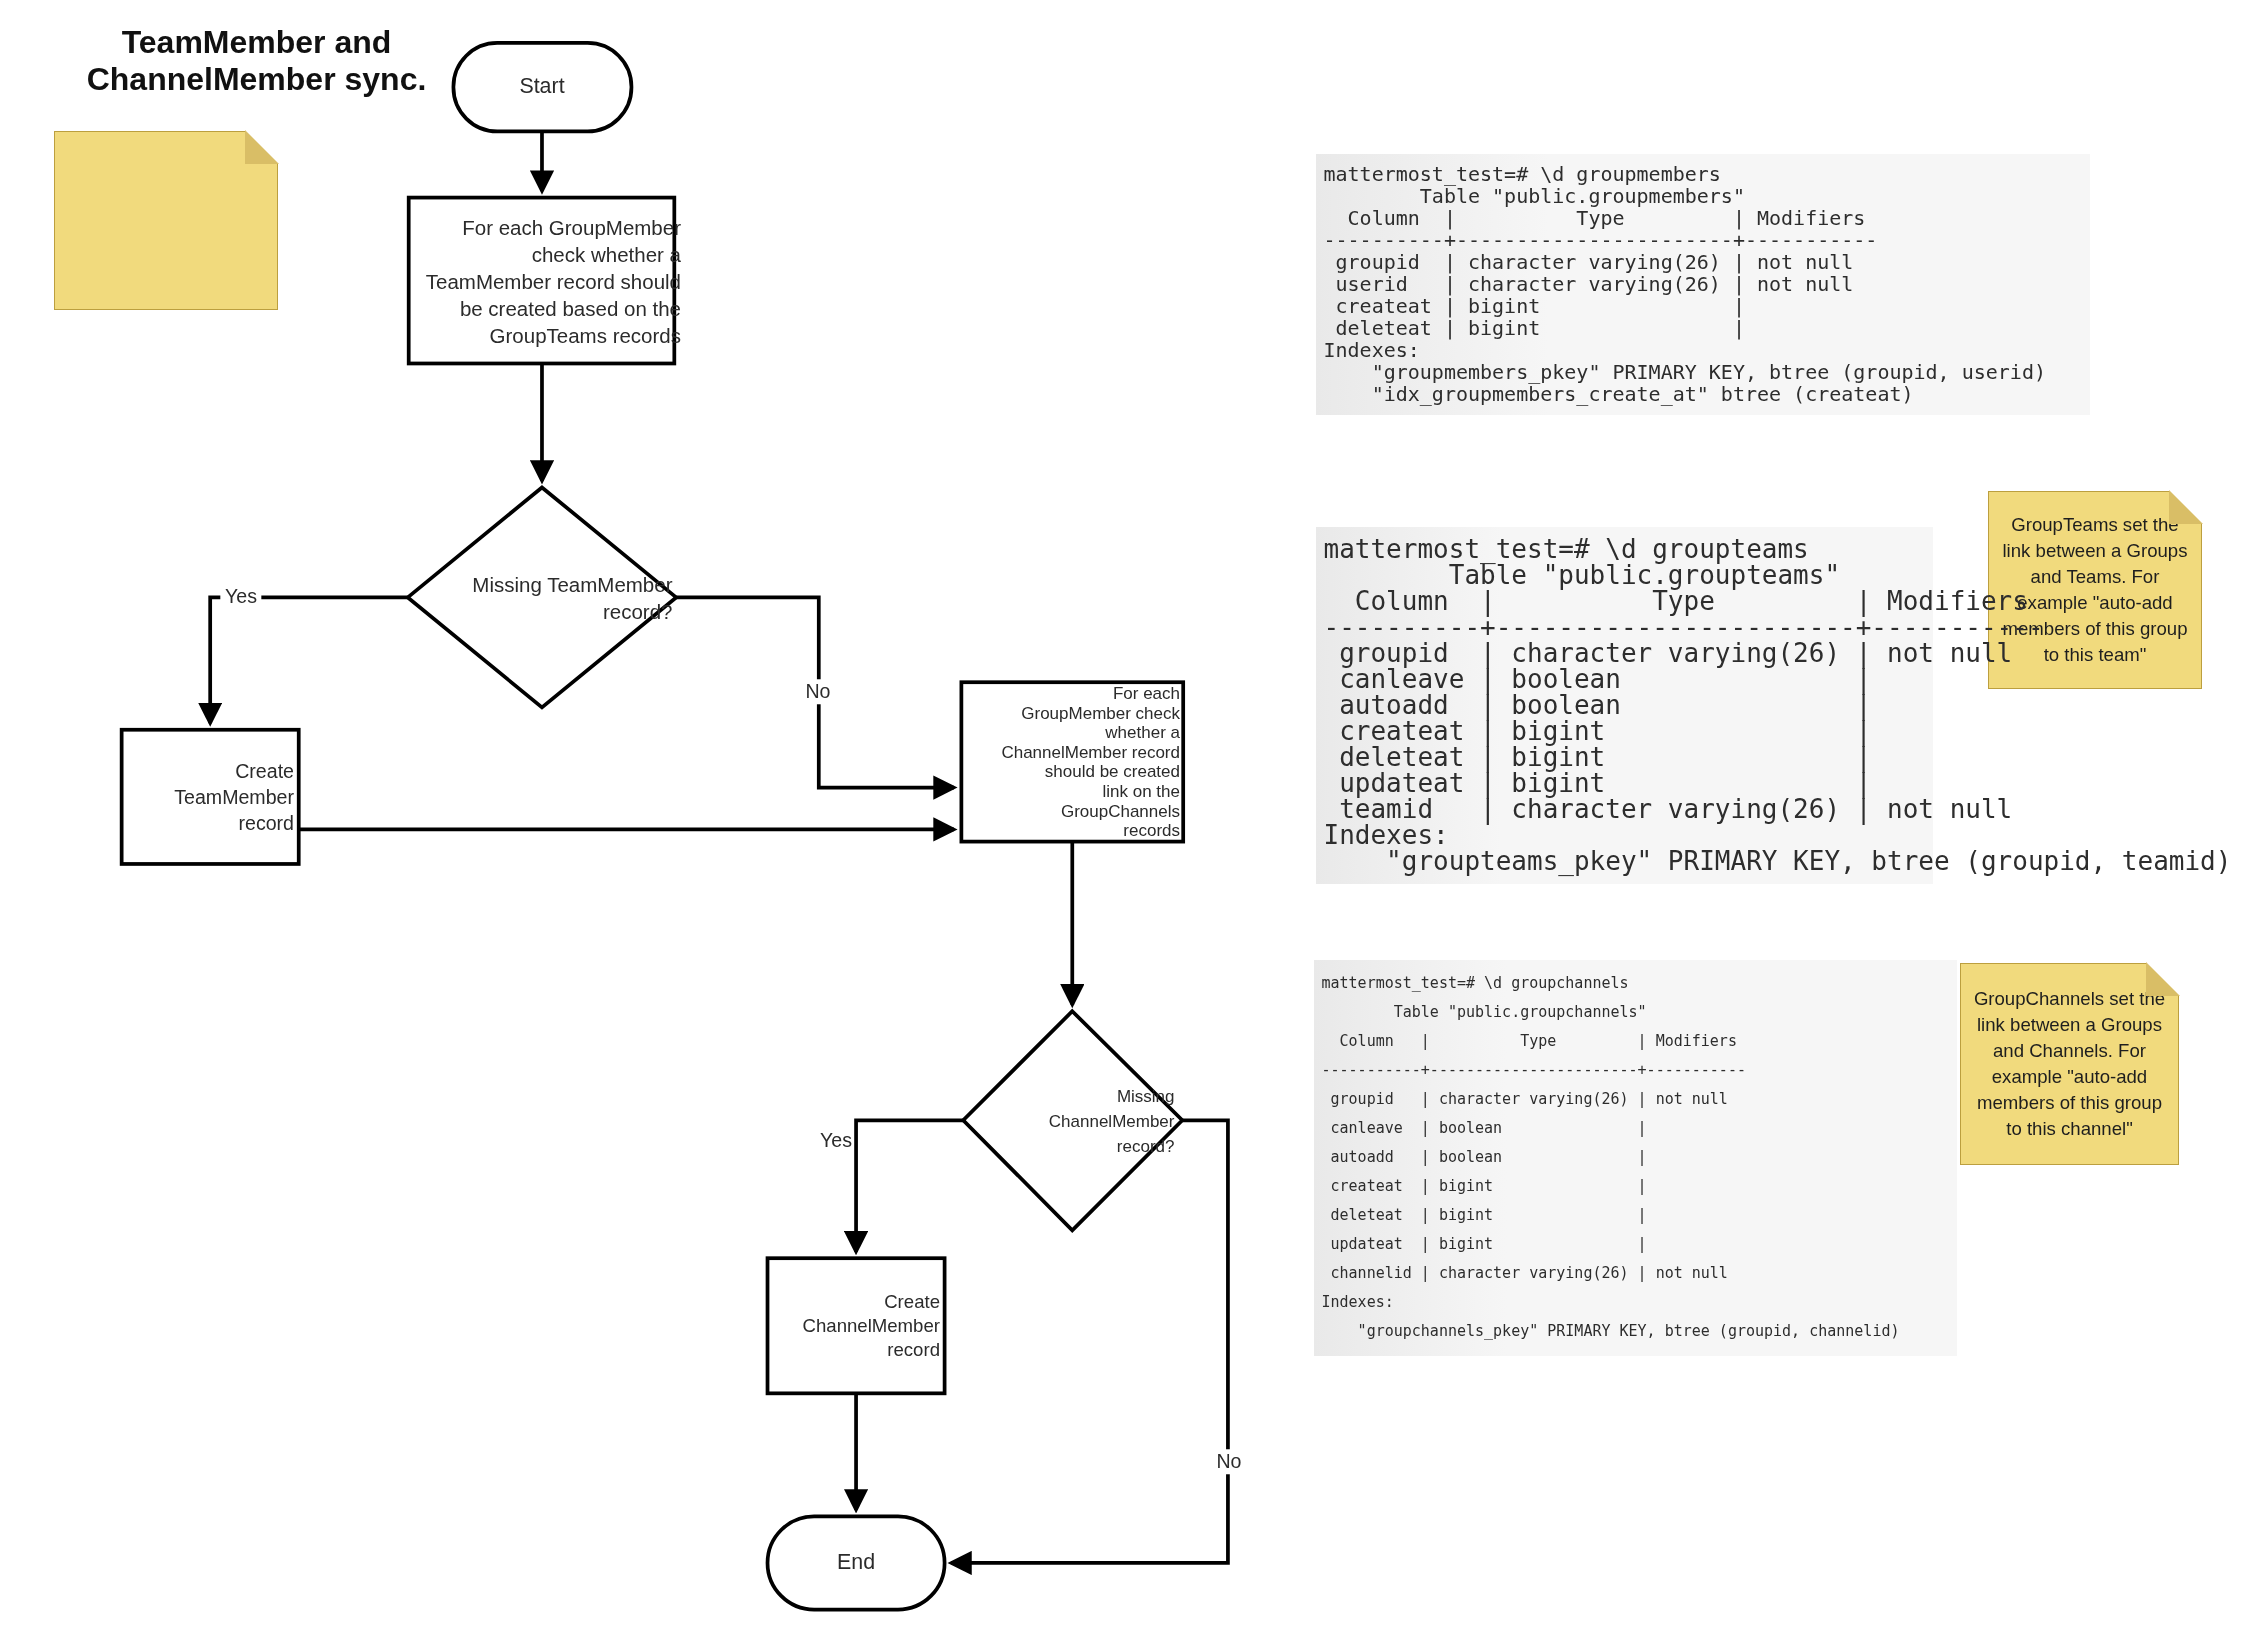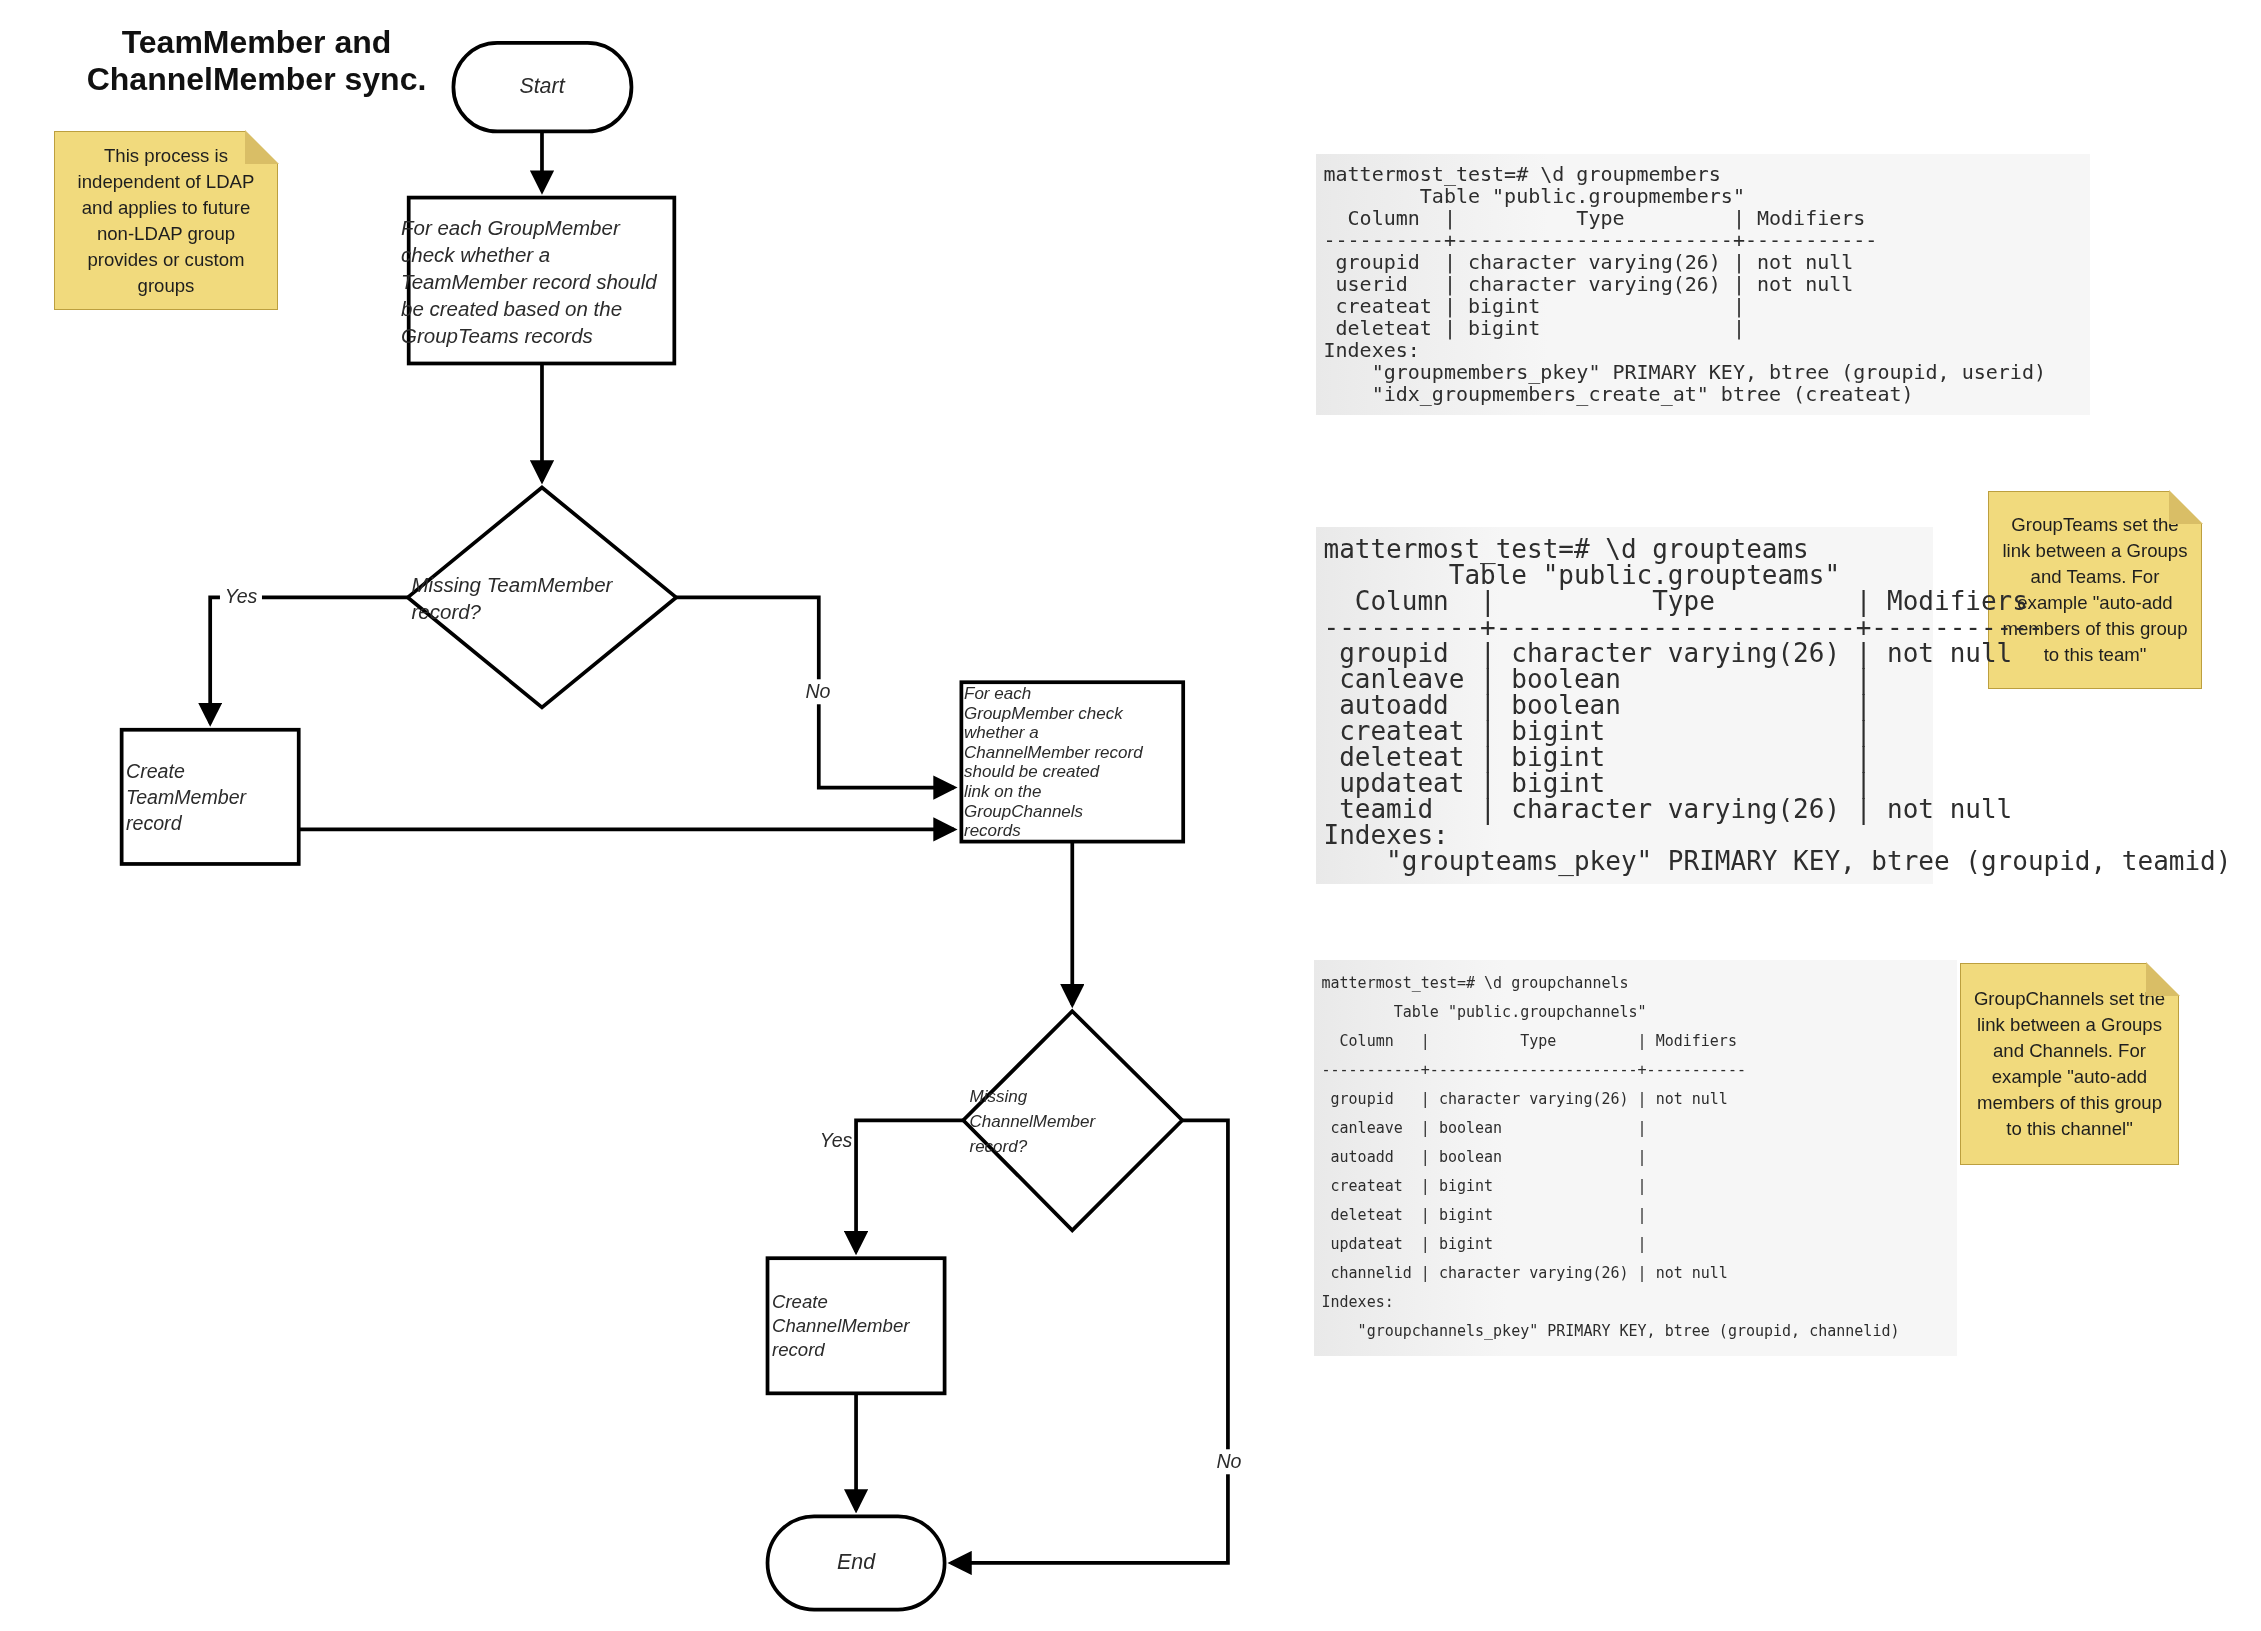--- a/index.html
+++ b/index.html
@@ -5,22 +5,22 @@
   html,body{margin:0;padding:0;background:#fff;}
   #canvas{
     position:relative;width:2262px;height:1631px;background:#fff;
     font-family:"Liberation Sans",sans-serif;overflow:hidden;
   }
   svg.flow{position:absolute;left:0;top:0;z-index:1;}
   svg.flow path.conn{fill:none;stroke:var(--line-color,#000);stroke-width:4;}
   svg.flow .shape{fill:#fff;stroke:var(--line-color,#000);stroke-width:4;}
   .lbl{
     position:absolute;z-index:3;transform:translate(-50%,-50%);
-    text-align:left;color:var(--text-color,#2b2b2b);
-    white-space:pre-line;line-height:1.3;font-style:italic;
+    text-align:right;color:var(--text-color,#2b2b2b);
+    white-space:pre-line;line-height:1.3;
   }
   .lbl.node{font-size:20.5px;}
   .lbl.small{font-size:17px;line-height:19.6px;}
   .lbl.edge{font-size:19.6px;background:transparent;padding:0 4.7px;}
   .lbl.edge.online{background:#fff;}
   .title{
     position:absolute;left:84px;top:24px;width:345px;z-index:3;
     font-size:32px;font-weight:bold;line-height:37px;text-align:center;
     color:#111;white-space:pre-line;
   }
@@ -114,26 +114,20 @@
 ChannelMember
 record</div>
   <div class="lbl node" style="left:856px;top:1563px;font-size:21.4px;">End</div>
 
   <div class="lbl edge online" style="left:241px;top:597px;">Yes</div>
   <div class="lbl edge online" style="left:818px;top:692px;">No</div>
   <div class="lbl edge" style="left:836px;top:1141px;">Yes</div>
   <div class="lbl edge online" style="left:1229px;top:1462px;">No</div>
 
   <div class="note" id="note1">
-    <span>This process is
-independent of LDAP
-and applies to future
-non-LDAP group
-provides or custom
-groups</span>
     <i class="fold-cut"></i>
     <i class="fold"></i>
   </div>
   <div class="note" id="note2">
     <span>GroupTeams set the
 link between a Groups
 and Teams. For
 example "auto-add
 members of this group
 to this team"</span>

